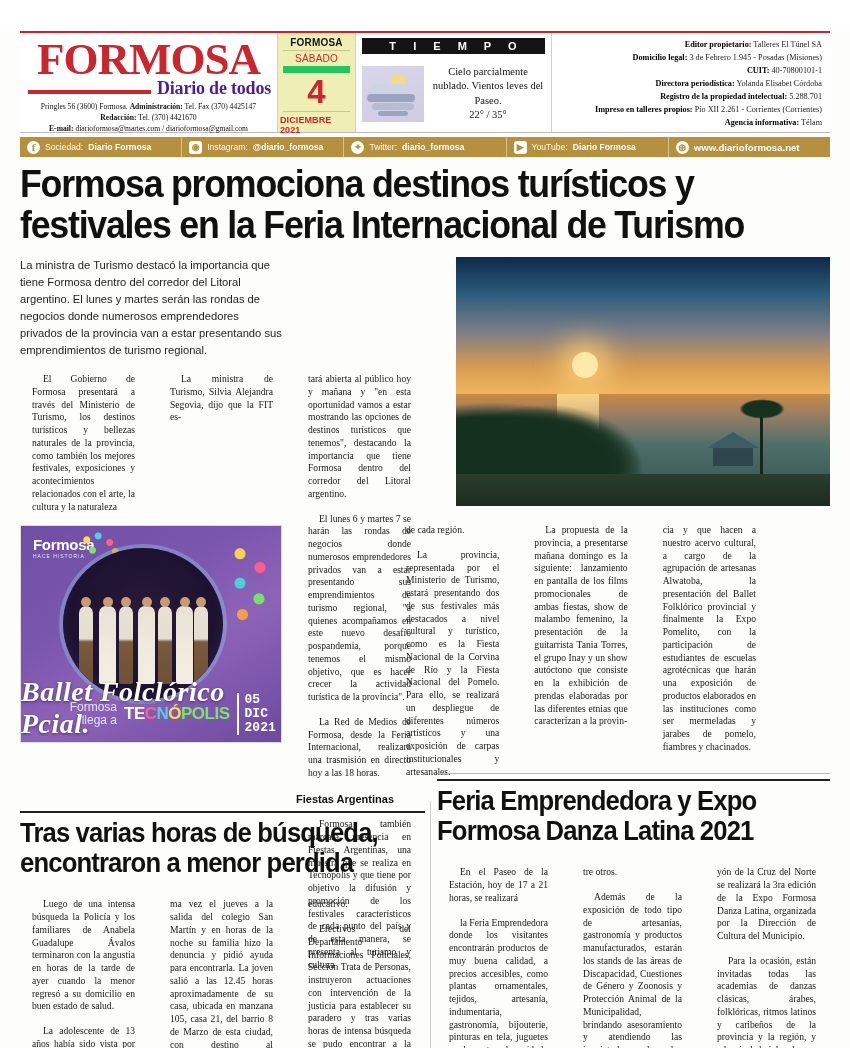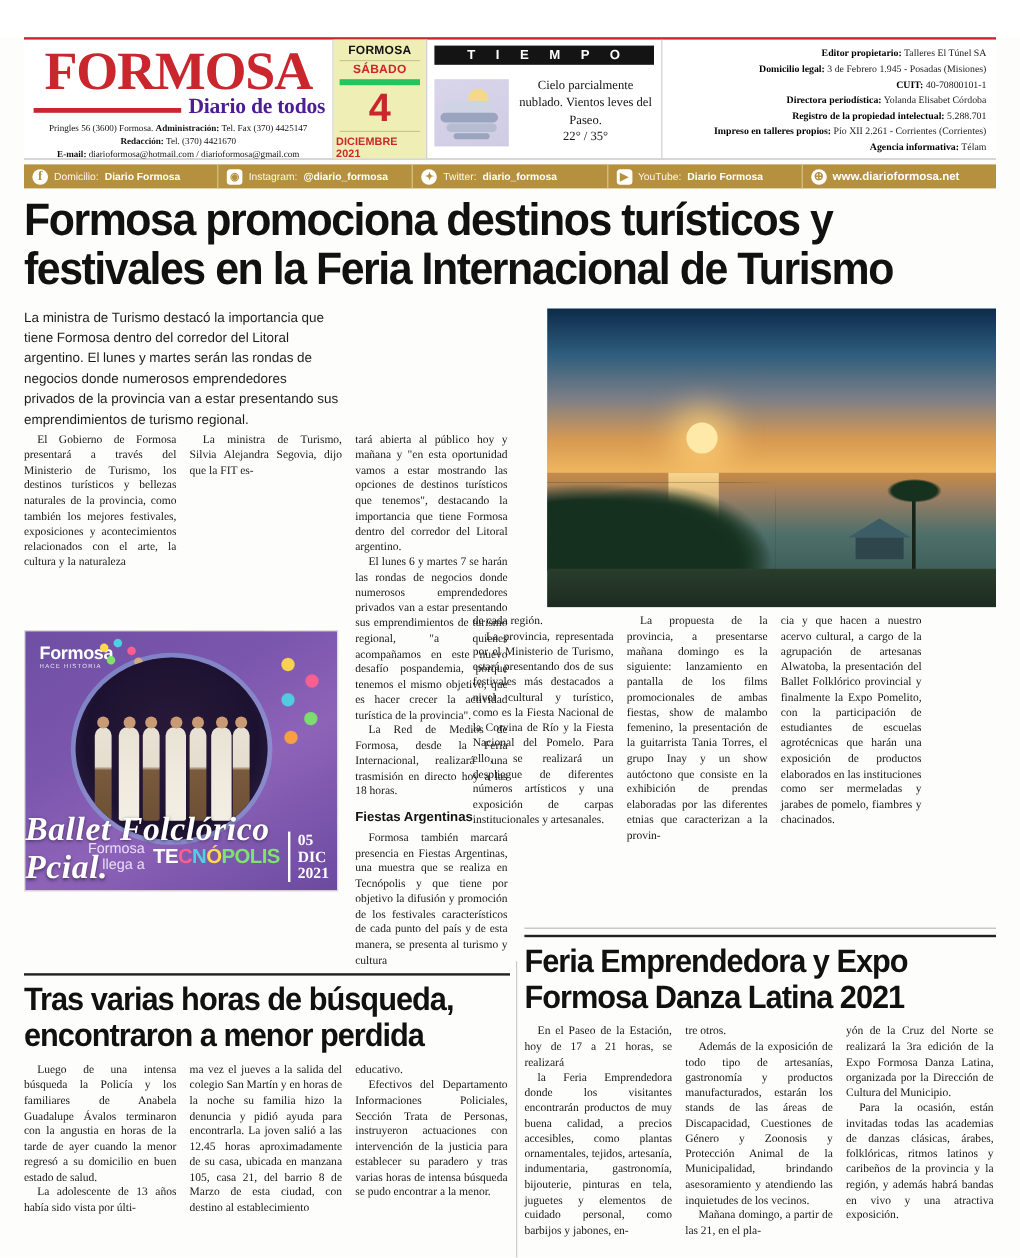--- a/index.html
+++ b/index.html
@@ -85,23 +85,23 @@
   }
   .dt-city {
     font-family: "Liberation Sans", sans-serif;
     font-weight: bold; font-size: 10px;
     color: #111; letter-spacing: .2px;
     border-bottom: 1px solid #c8c78d;
     width: 92%; text-align: center; padding-bottom: 2px;
   }
   .dt-day {
     font-family: "Liberation Sans", sans-serif;
-    font-weight: bold; font-size: 10px;
+    font-weight: normal; font-size: 10px;
     color: #c9272d; letter-spacing: .2px;
-    border-bottom: 5px solid #22c55e;
+    border-bottom: 7px solid #22c55e;
     width: 92%; text-align: center; padding: 2px 0;
   }
   .dt-num {
     font-family: "Liberation Sans", sans-serif;
     font-weight: bold; font-size: 33px;
     color: #c9272d; line-height: 1;
     padding: 2px 0 3px 0;
     border-bottom: 1px solid #c8c78d;
     width: 92%; text-align: center;
   }
@@ -237,21 +237,21 @@
     gap: 11px;
     margin-top: 2px;
   }
   .bodycol {
     font-size: 9.6px;
     line-height: 1.33;
     text-align: justify;
     color: #171717;
     hyphens: manual;
   }
-  .bodycol p { margin: 0; text-indent: 11px; }
+  .bodycol p { margin: 12px; text-indent: 11px; }
   .bodycol p.noind { text-indent: 0; }
   .subhead {
     font-family: "Liberation Sans", sans-serif;
     font-weight: bold;
     font-size: 11px;
     margin: 7px 0 4px 0;
     color: #111;
   }
   .c-w { width: 127px; }
 
@@ -395,21 +395,21 @@
   .pz-tecno {
     font-family:"Liberation Sans",sans-serif; font-weight:bold; font-size:17px; letter-spacing:-.5px;
   }
   .pz-tecno span:nth-child(1){color:#ffffff}
   .pz-tecno span:nth-child(2){color:#ff5f8f}
   .pz-tecno span:nth-child(3){color:#4fd1e0}
   .pz-tecno span:nth-child(4){color:#ffd84d}
   .pz-tecno span:nth-child(5){color:#7de36b}
   .pz-date {
     border-left: 2px solid #fff; padding-left: 6px;
-    color:#fff; font-family:Liberation Serif, serif; font-weight:bold;
+    color:#fff; font-family:Liberation Mono, monospace; font-weight:bold;
     font-size: 13px; line-height: 1.08; text-align:left;
   }
 
   
   .art2 {
     position: absolute;
     left: 20px; top: 780px;
     width: 405px;
   }
   .art2 .divider { border-top: 2px solid #222; margin-bottom: 6px; }
@@ -465,21 +465,21 @@
         <div class="logo-tag">Diario de todos</div>
       </div>
       <div class="mh-address">
         <div>
           <span>Pringles 56 (3600) Formosa. </span><b>Administración:</b><span> Tel. Fax (370) 4425147</span>
         </div>
         <div>
           <b>Redacción:</b><span> Tel. (370) 4421670</span>
         </div>
         <div>
-          <b>E-mail:</b><span> diarioformosa@hotmail.com / diarioformosa@gmail.com</span>
+          <b>E-mail:</b><span> diarioformosa@martes.com / diarioformosa@gmail.com</span>
         </div>
       </div>
     </div>
 
     <div class="mh-date">
       <div class="dt-city">FORMOSA</div>
       <div class="dt-day">SÁBADO</div>
       <div class="dt-num">4</div>
       <div class="dt-month">DICIEMBRE 2021</div>
     </div>
@@ -508,21 +508,21 @@
       <div><b>Directora periodística:</b><span> Yolanda Elisabet Córdoba</span></div>
       <div><b>Registro de la propiedad intelectual:</b><span> 5.288.701</span></div>
       <div><b>Impreso en talleres propios:</b><span> Pío XII 2.261 - Corrientes (Corrientes)</span></div>
       <div><b>Agencia informativa:</b><span> Télam</span></div>
     </div>
   </div>
 
   <div class="social">
     <div class="soc">
       <span class="soc-ico ico-fb">f</span>
-      <span>Domicilio: </span>
+      <span>Sociedad: </span>
         <b>Diario Formosa</b>
     </div>
     <div class="soc">
       <span class="soc-ico ico-ig">◉</span>
       <span>Instagram: </span>
         <b>@diario_formosa</b>
     </div>
     <div class="soc">
       <span class="soc-ico ico-tw">✦</span>
       <span>Twitter: </span>

